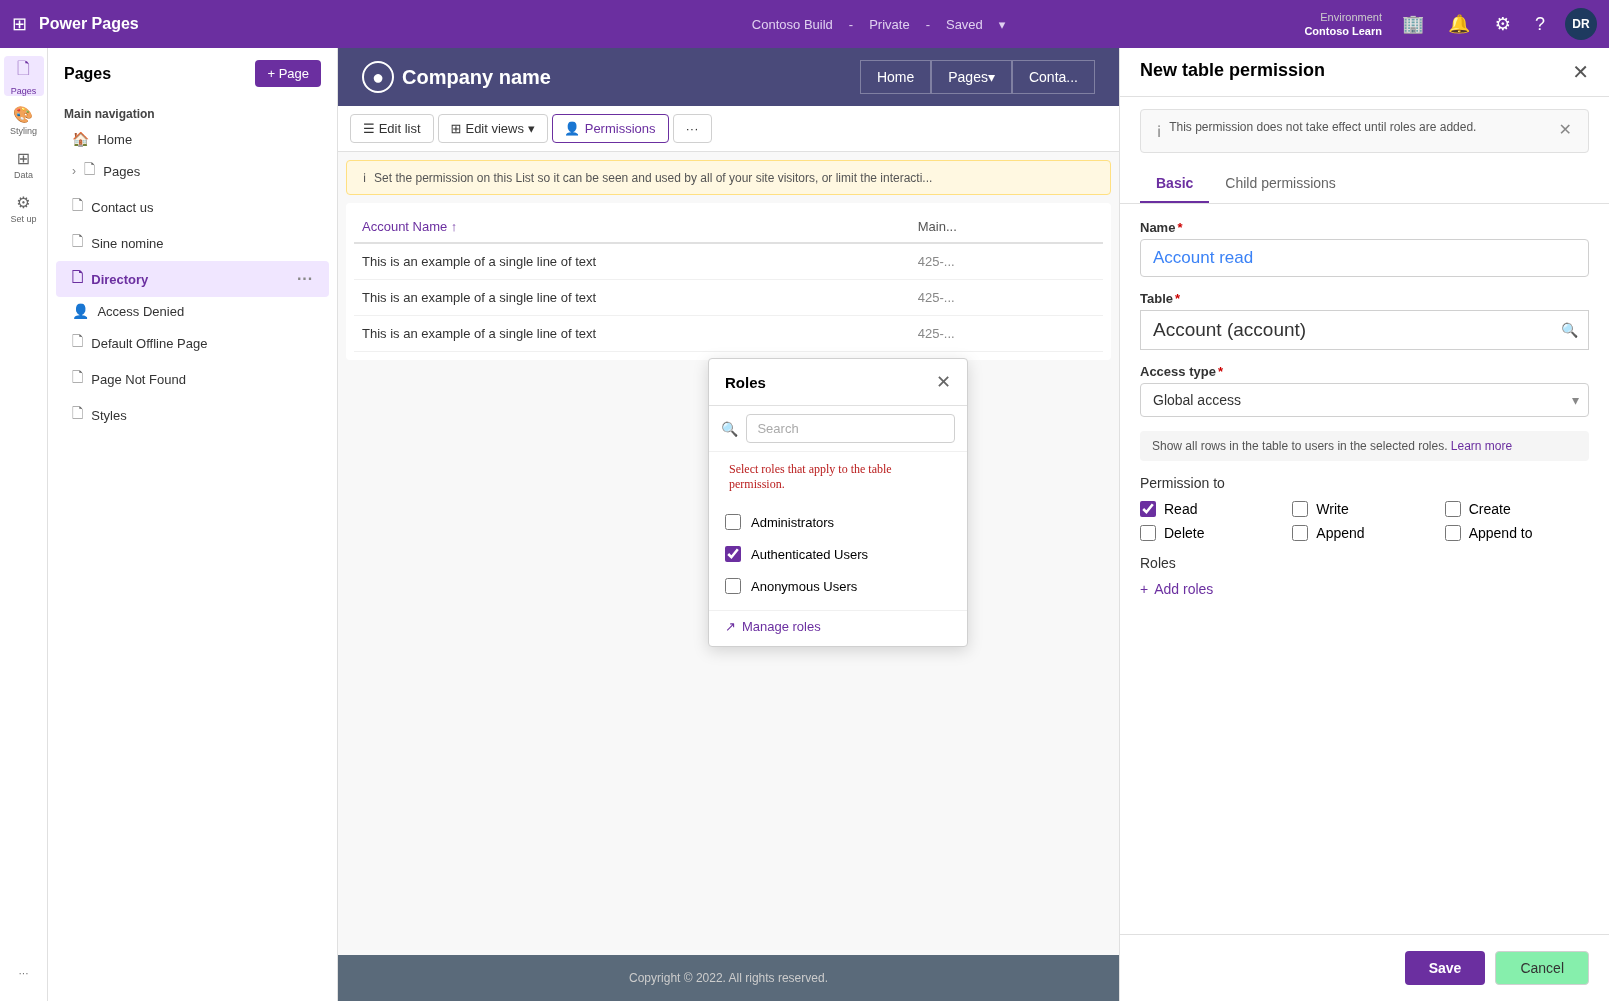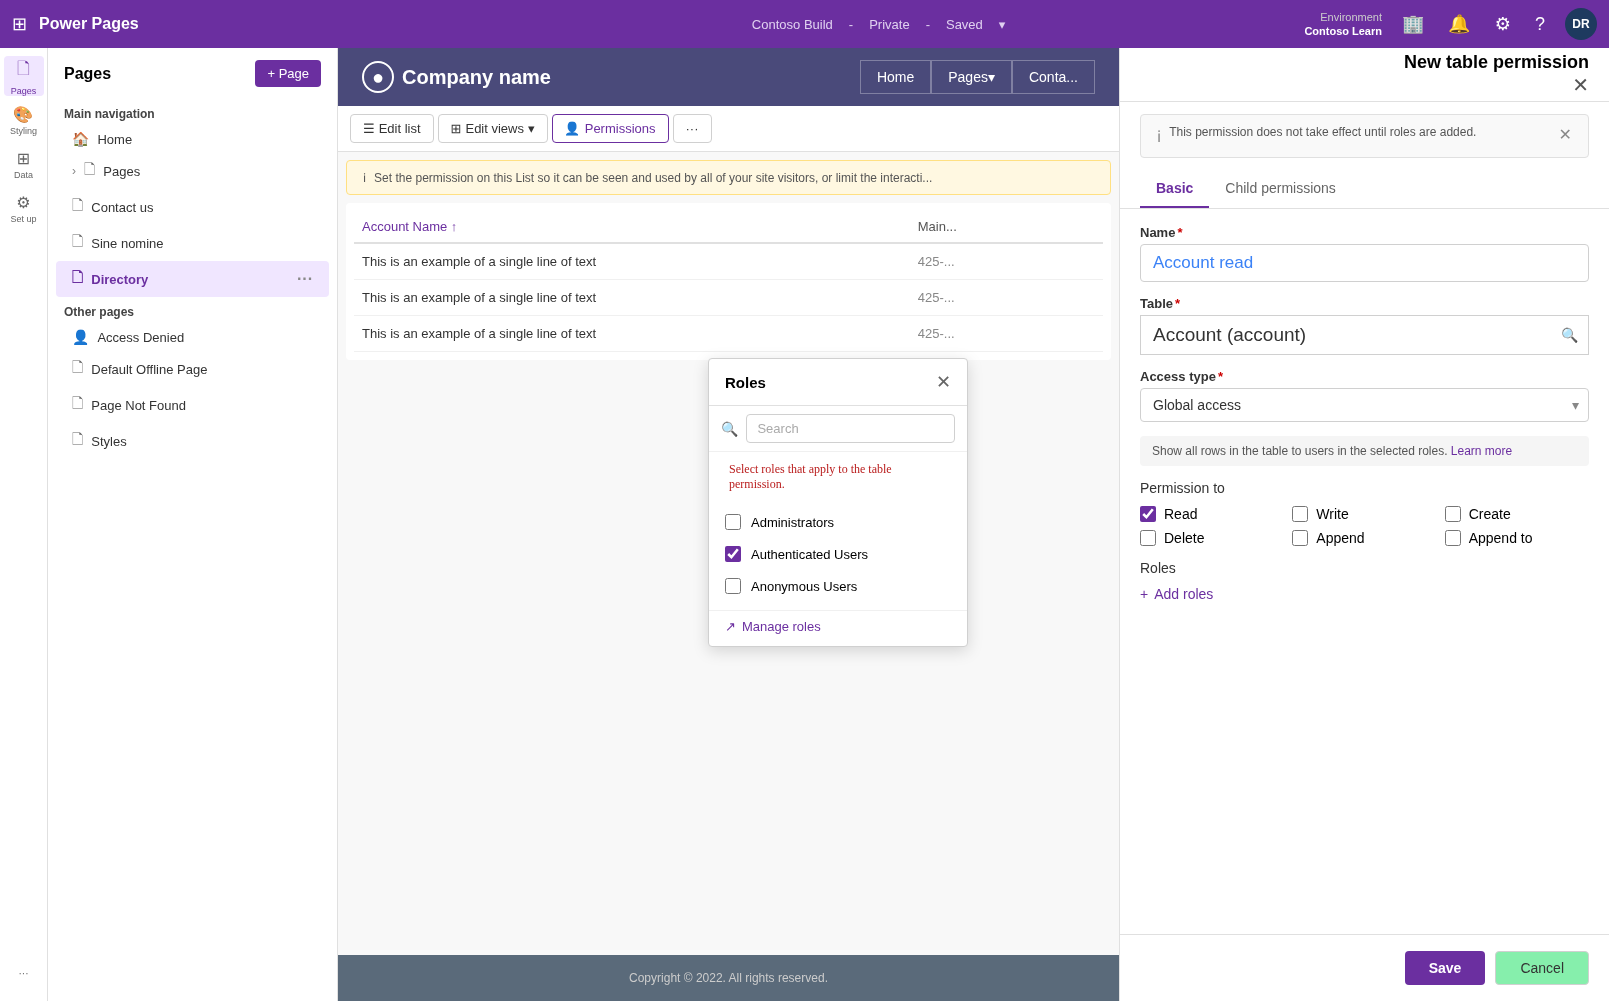--- a/index.html
+++ b/index.html
@@ -245,25 +245,24 @@
       width: 490px;
       background: white;
       border-left: 1px solid #e0e0e0;
       display: flex;
       flex-direction: column;
       height: 100%;
       overflow-y: auto;
     }
     .panel-header {
       display: flex;
-      align-items: flex-end;
+      align-items: flex-start;
       justify-content: space-between;
-      padding: 4px 20px;
+      padding: 12px 20px;
       border-bottom: 1px solid #e0e0e0;
-      flex-direction: column;
     }
     .panel-title { font-size: 18px; font-weight: 600; }
     .panel-close { background: none; border: none; font-size: 20px; cursor: pointer; color: #555; }
     .panel-warning {
       background: #f9f9f9;
       border: 1px solid #e0e0e0;
       padding: 10px 16px;
       margin: 12px 20px;
       border-radius: 4px;
       font-size: 12px;
@@ -450,21 +449,20 @@
     <div class="nav-item">
       <span class="page-icon">🗋</span>
       <span>Sine nomine</span>
     </div>
     <div class="nav-item active">
       <span class="page-icon">🗋</span>
       <span>Directory</span>
       <span class="more-btn">···</span>
     </div>
 
-    <div class="section-title">Other pages</div>
 
     <div class="nav-item">
       <span class="page-icon">👤</span>
       <span>Access Denied</span>
     </div>
     <div class="nav-item">
       <span class="page-icon">🗋</span>
       <span>Default Offline Page</span>
     </div>
     <div class="nav-item">

